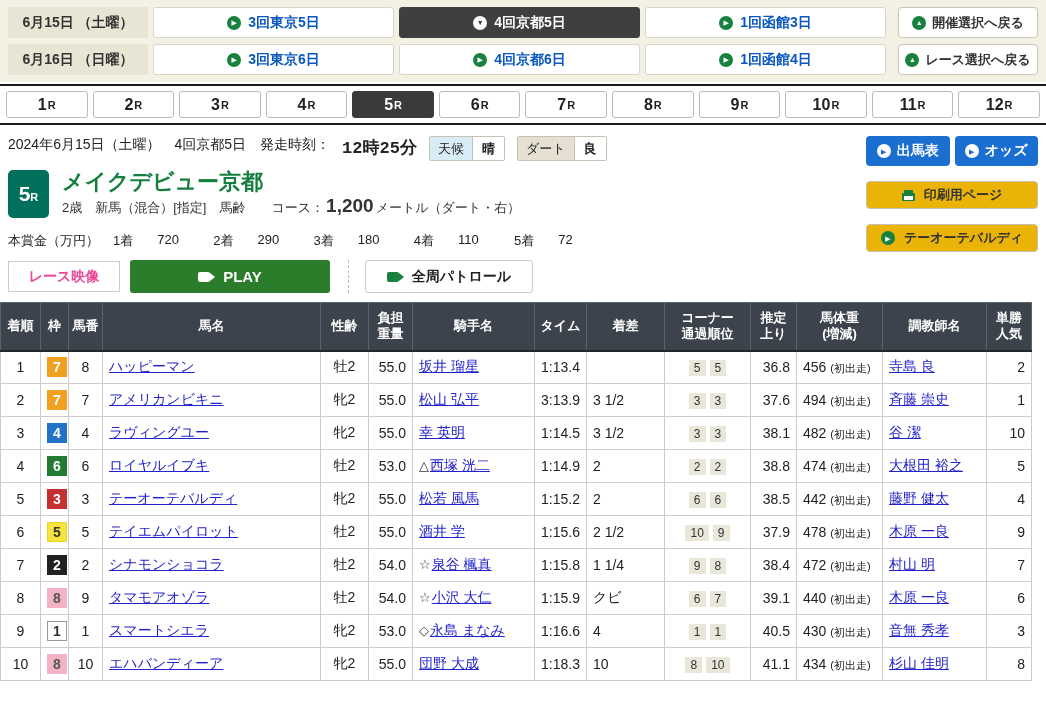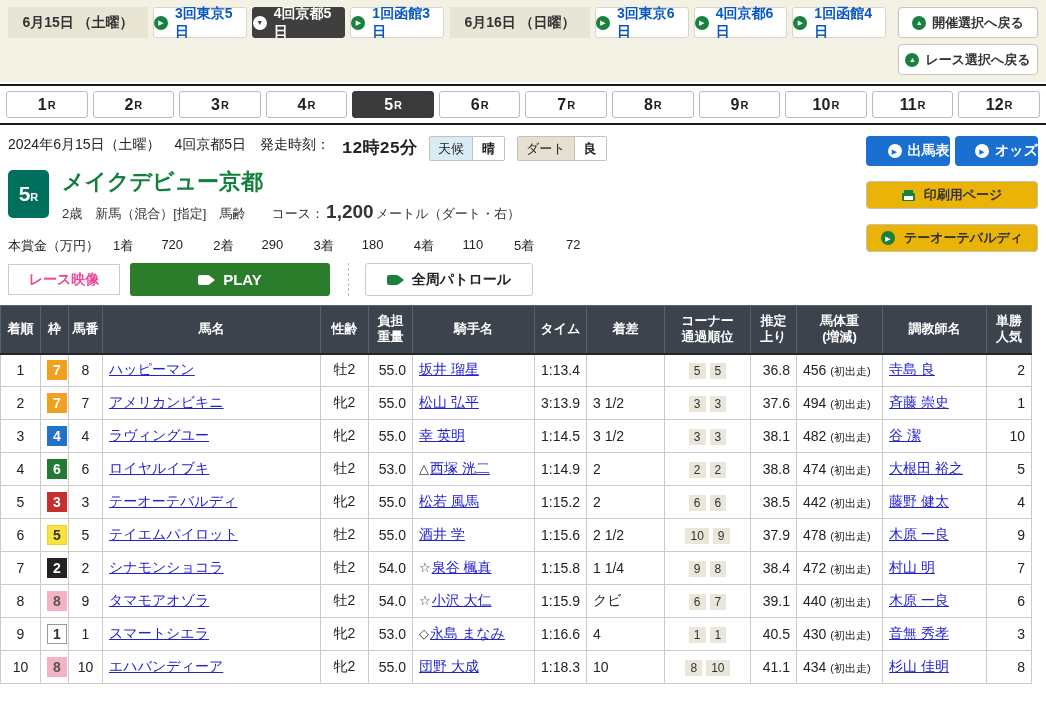--- a/index.html
+++ b/index.html
@@ -2,21 +2,21 @@
 <html><head>
 <meta charset="utf-8">
 <style>
   * { box-sizing: border-box; margin: 0; padding: 0; }
   body {
     width: 1046px; height: 718px; overflow: hidden; background: #fff;
     font-family: "Liberation Sans", "DejaVu Sans", sans-serif; color: #222;
   }
   
   .topband { background: #f3f0e4; padding: 7px 8px; display: flex; }
-  .sched { flex: 1; display: flex; flex-direction: row; gap: 6px; }
+  .sched { flex: 1; display: flex; flex-direction: column; gap: 6px; }
   .sched-row { display: flex; gap: 5px; height: 31px; }
   .date-cell { width: 140px; background: #e9e5d4; display: flex; align-items: center; justify-content: center; font-weight: bold; font-size: 14px; color: #333; }
   .race-day-btn { flex: 1; background: #fff; border: 1px solid #d9d5c7; border-radius: 3px; display: flex; align-items: center; justify-content: center; gap: 7px; font-size: 14px; font-weight: bold; color: #0a57c2; cursor: pointer; }
   .race-day-btn.selected { background: #3f3f3f; color: #fff; border-color: #3f3f3f; }
   .ci { width: 14px; height: 14px; min-width: 14px; border-radius: 50%; background: #17813d; color: #fff; font-size: 7px; display: inline-flex; align-items: center; justify-content: center; line-height: 1; }
   .race-day-btn.selected .ci { background: #fff; color: #3f3f3f; }
   .back-col { width: 140px; margin-left: 12px; display: flex; flex-direction: column; gap: 6px; }
   .back-btn { height: 31px; background: #fff; border: 1px solid #c8c4b6; border-radius: 4px; display: flex; align-items: center; justify-content: center; gap: 6px; font-size: 13px; font-weight: bold; color: #333; cursor: pointer; }
   
   .tabbar { border-top: 2px solid #1a1a1a; border-bottom: 2px solid #1a1a1a; padding: 5px 6px; display: flex; gap: 5px; background: #fff; margin-top: 2px; }
@@ -31,30 +31,30 @@
   .start-time { font-size: 17px; font-weight: bold; margin-left: 12px; font-family: Liberation Mono, monospace; }
   .badge { display: flex; border: 1px solid #c5c1b4; margin-left: 12px; font-size: 13px; height: 25px; border-radius: 2px; overflow: hidden; }
   .badge .lbl { padding: 0 8px; display: flex; align-items: center; }
   .badge .val { padding: 0 9px; background: #fff; font-weight: bold; display: flex; align-items: center; border-left: 1px solid #c5c1b4; }
   .badge.weather .lbl { background: #d8ecf6; }
   .badge.track .lbl { background: #e5e0d1; }
   .title-line { display: flex; margin-top: 9px; gap: 13px; }
   .race-num-box { width: 41px; height: 48px; background: #00705c; color: #fff; border-radius: 5px; display: flex; align-items: center; justify-content: center; font-weight: bold; font-size: 21px; flex: none; }
   .race-num-box .sfx { font-size: 11px; margin-top: 6px; }
   .race-name { font-size: 22px; font-weight: bold; color: #15803d; line-height: 1.1; }
-  .race-cond { font-size: 13px; color: #333; margin-top: 7px; display: flex; align-items: baseline; }
+  .race-cond { font-size: 13px; color: #333; margin-top: 1px; display: flex; align-items: baseline; }
   .race-cond .conds { margin-right: 26px; }
   .course-val { font-size: 19px; font-weight: bold; margin: 0 2px; }
   .prize-line { margin-top: 14px; font-size: 13px; color: #222; display: flex; align-items: baseline; }
   .prize-label { margin-right: 14px; }
   .prize-place { margin-right: 24px; }
-  .prize-amt { margin-right: 26px; min-width: 30px; text-align: center; }
+  .prize-amt { margin-right: 26px; min-width: 30px; text-align: left; }
   .race-right { width: 172px; display: flex; flex-direction: column; gap: 7px; }
   .blue-row { display: flex; gap: 5px; }
-  .blue-btn { flex: 1; height: 30px; background: #1a6fd0; color: #fff; border-radius: 4px; display: flex; align-items: center; justify-content: flex-end; gap: 6px; font-size: 14px; font-weight: bold; cursor: pointer; }
+  .blue-btn { flex: 1; height: 30px; background: #1a6fd0; color: #fff; border-radius: 4px; display: flex; align-items: center; justify-content: center; gap: 6px; font-size: 14px; font-weight: bold; cursor: pointer; }
   .blue-btn .ci { background: #fff; color: #1a6fd0; }
   .white-btn { height: 28px; background: #eab308; border: 1px solid #c4c0b2; border-radius: 4px; display: flex; align-items: center; justify-content: center; gap: 9px; font-size: 13px; font-weight: bold; color: #333; cursor: pointer; margin-top: 8px; }
   .printer { position: relative; width: 13px; height: 8px; background: #17813d; border-radius: 1px; margin-top: 3px; }
   .printer::before { content: ""; position: absolute; top: -3px; left: 2px; width: 9px; height: 3px; background: #17813d; }
   .printer::after { content: ""; position: absolute; top: 3px; left: 2px; width: 9px; height: 4px; background: #fff; }
   
   .video-line { display: flex; align-items: center; padding: 6px 8px 9px; }
   .video-label { width: 112px; height: 31px; background: #fff; border: 1px solid #ccc; display: flex; align-items: center; justify-content: center; font-size: 14px; font-weight: bold; color: #ec4899; }
   .play-btn { width: 200px; height: 33px; background: #2b7d2b; color: #fff; margin-left: 10px; border-radius: 3px; display: flex; align-items: center; justify-content: center; gap: 9px; font-weight: bold; font-size: 15px; cursor: pointer; }
   .dashed-sep { height: 33px; border-left: 1px dashed #bbb; margin: 0 16px 0 18px; }

